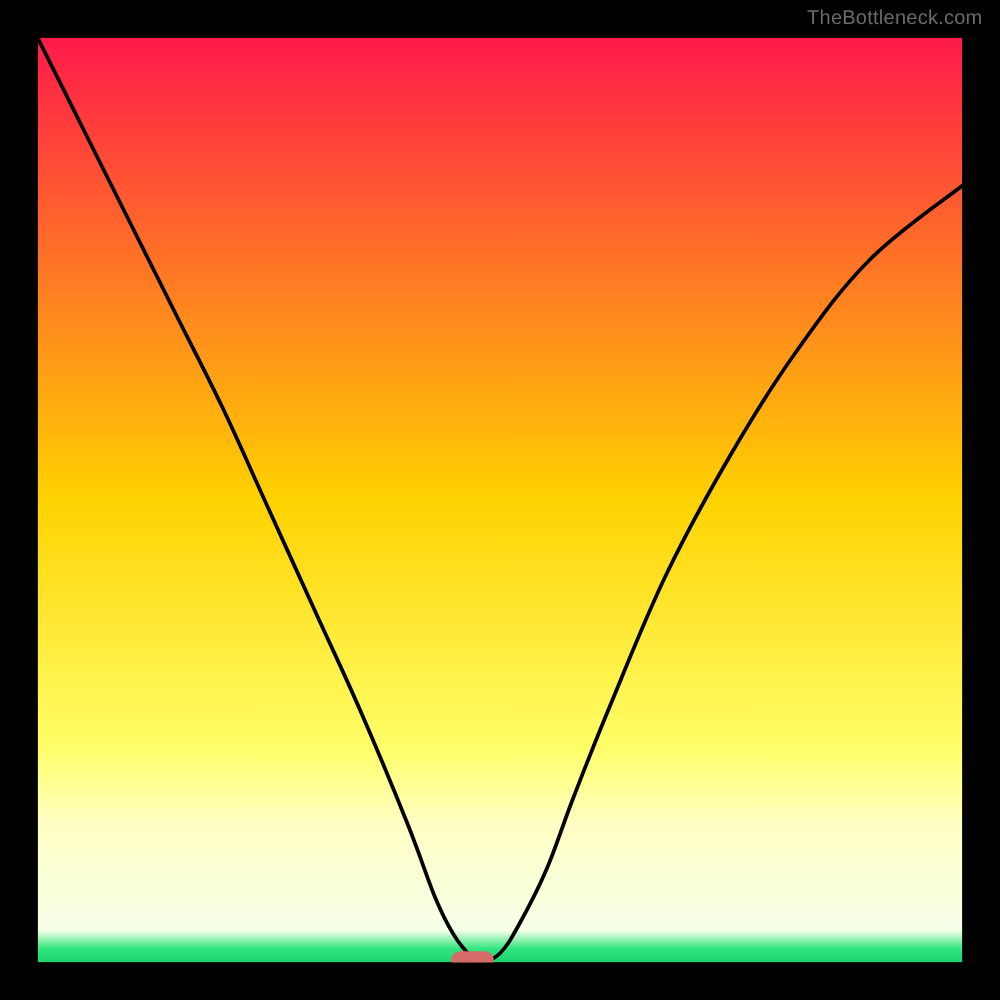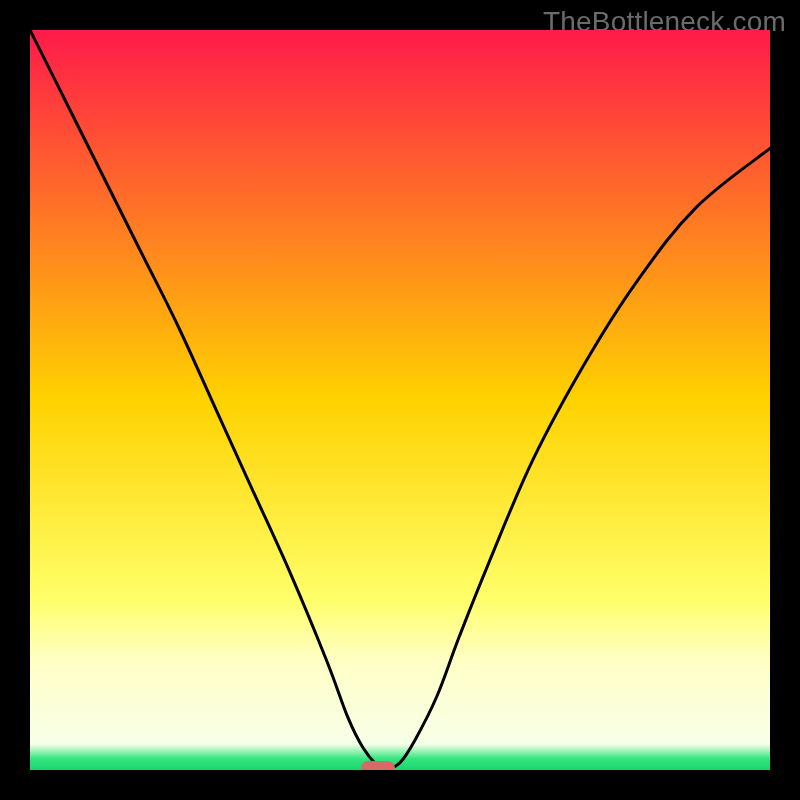--- a/index.html
+++ b/index.html
@@ -37,21 +37,21 @@
     position: absolute;
     left: 0;
     top: 0;
     width: 100%;
     height: 100%;
   }
   .watermark {
     position: absolute;
     top: 6px;
     right: 14px;
-    font-size: 28px;
+    font-size: 16px;
     font-weight: 500;
     color: #6b6b6b;
     letter-spacing: 0.2px;
   }
   .marker {
     position: absolute;
     width: 34px;
     height: 14px;
     border-radius: 7px;
     background: #d66a68;

